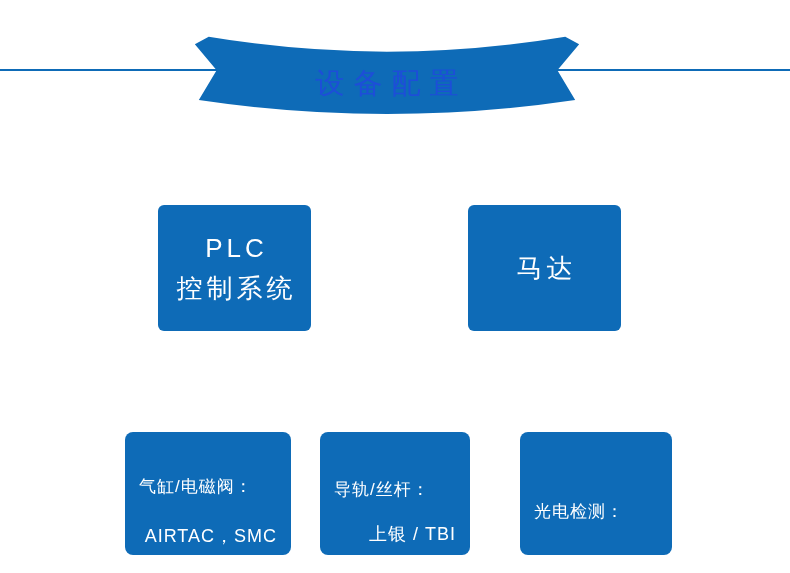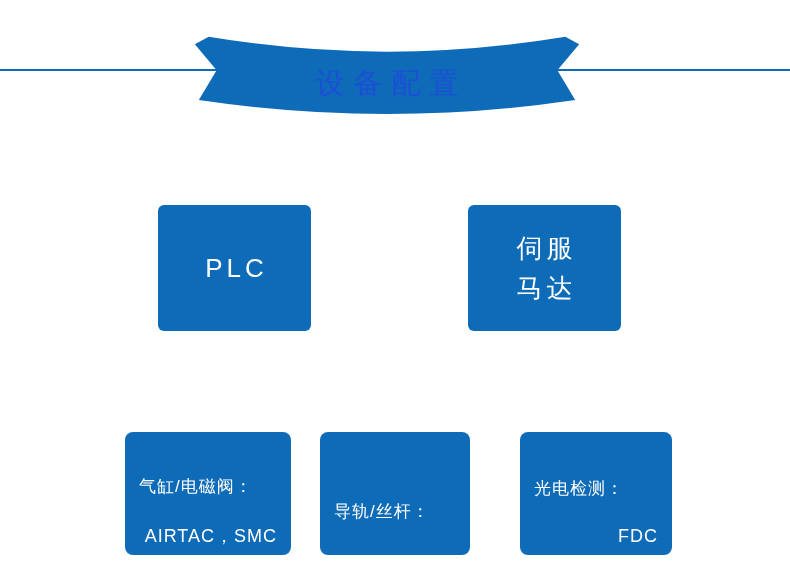--- a/index.html
+++ b/index.html
@@ -116,34 +116,34 @@
 
   <div class="ribbon">
     <svg viewBox="0 0 420 88" preserveAspectRatio="none">
       <path d="M 30 4 Q 210 36 390 4 L 404 12 L 382 40 L 400 72 Q 210 102 20 72 L 38 40 L 16 12 Z" fill="#0e6bb7"></path>
     </svg>
     <div class="ribbon-title">设备配置</div>
   </div>
 
   <div class="card feature f1">
     <div class="f-line">PLC</div>
+    <div class="f-line">控制系统</div>
   </div>
 
   <div class="card feature f2">
-    <div class="f-line">伺服</div>
     <div class="f-line">马达</div>
   </div>
 
   <div class="card spec s1">
     <div class="s-label">气缸/电磁阀：</div>
     <div class="s-value">AIRTAC，SMC</div>
   </div>
 
   <div class="card spec s2">
     <div class="s-label">导轨/丝杆：</div>
+    <div class="s-value">上银 / TBI</div>
   </div>
 
   <div class="card spec s3">
     <div class="s-label">光电检测：</div>
-    <div class="s-value">FDC</div>
   </div>
 
 </div>
 
 </body></html>

